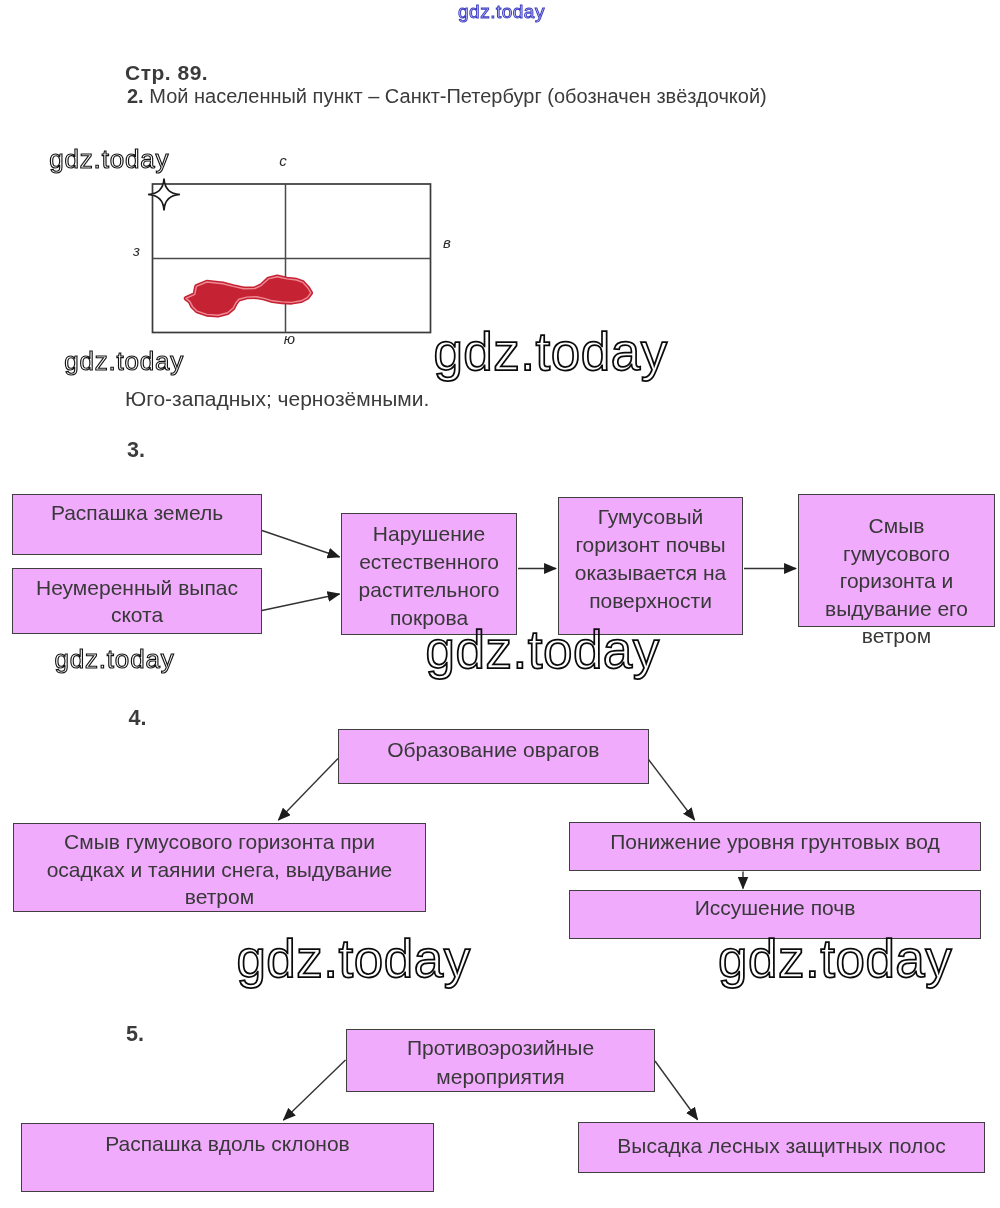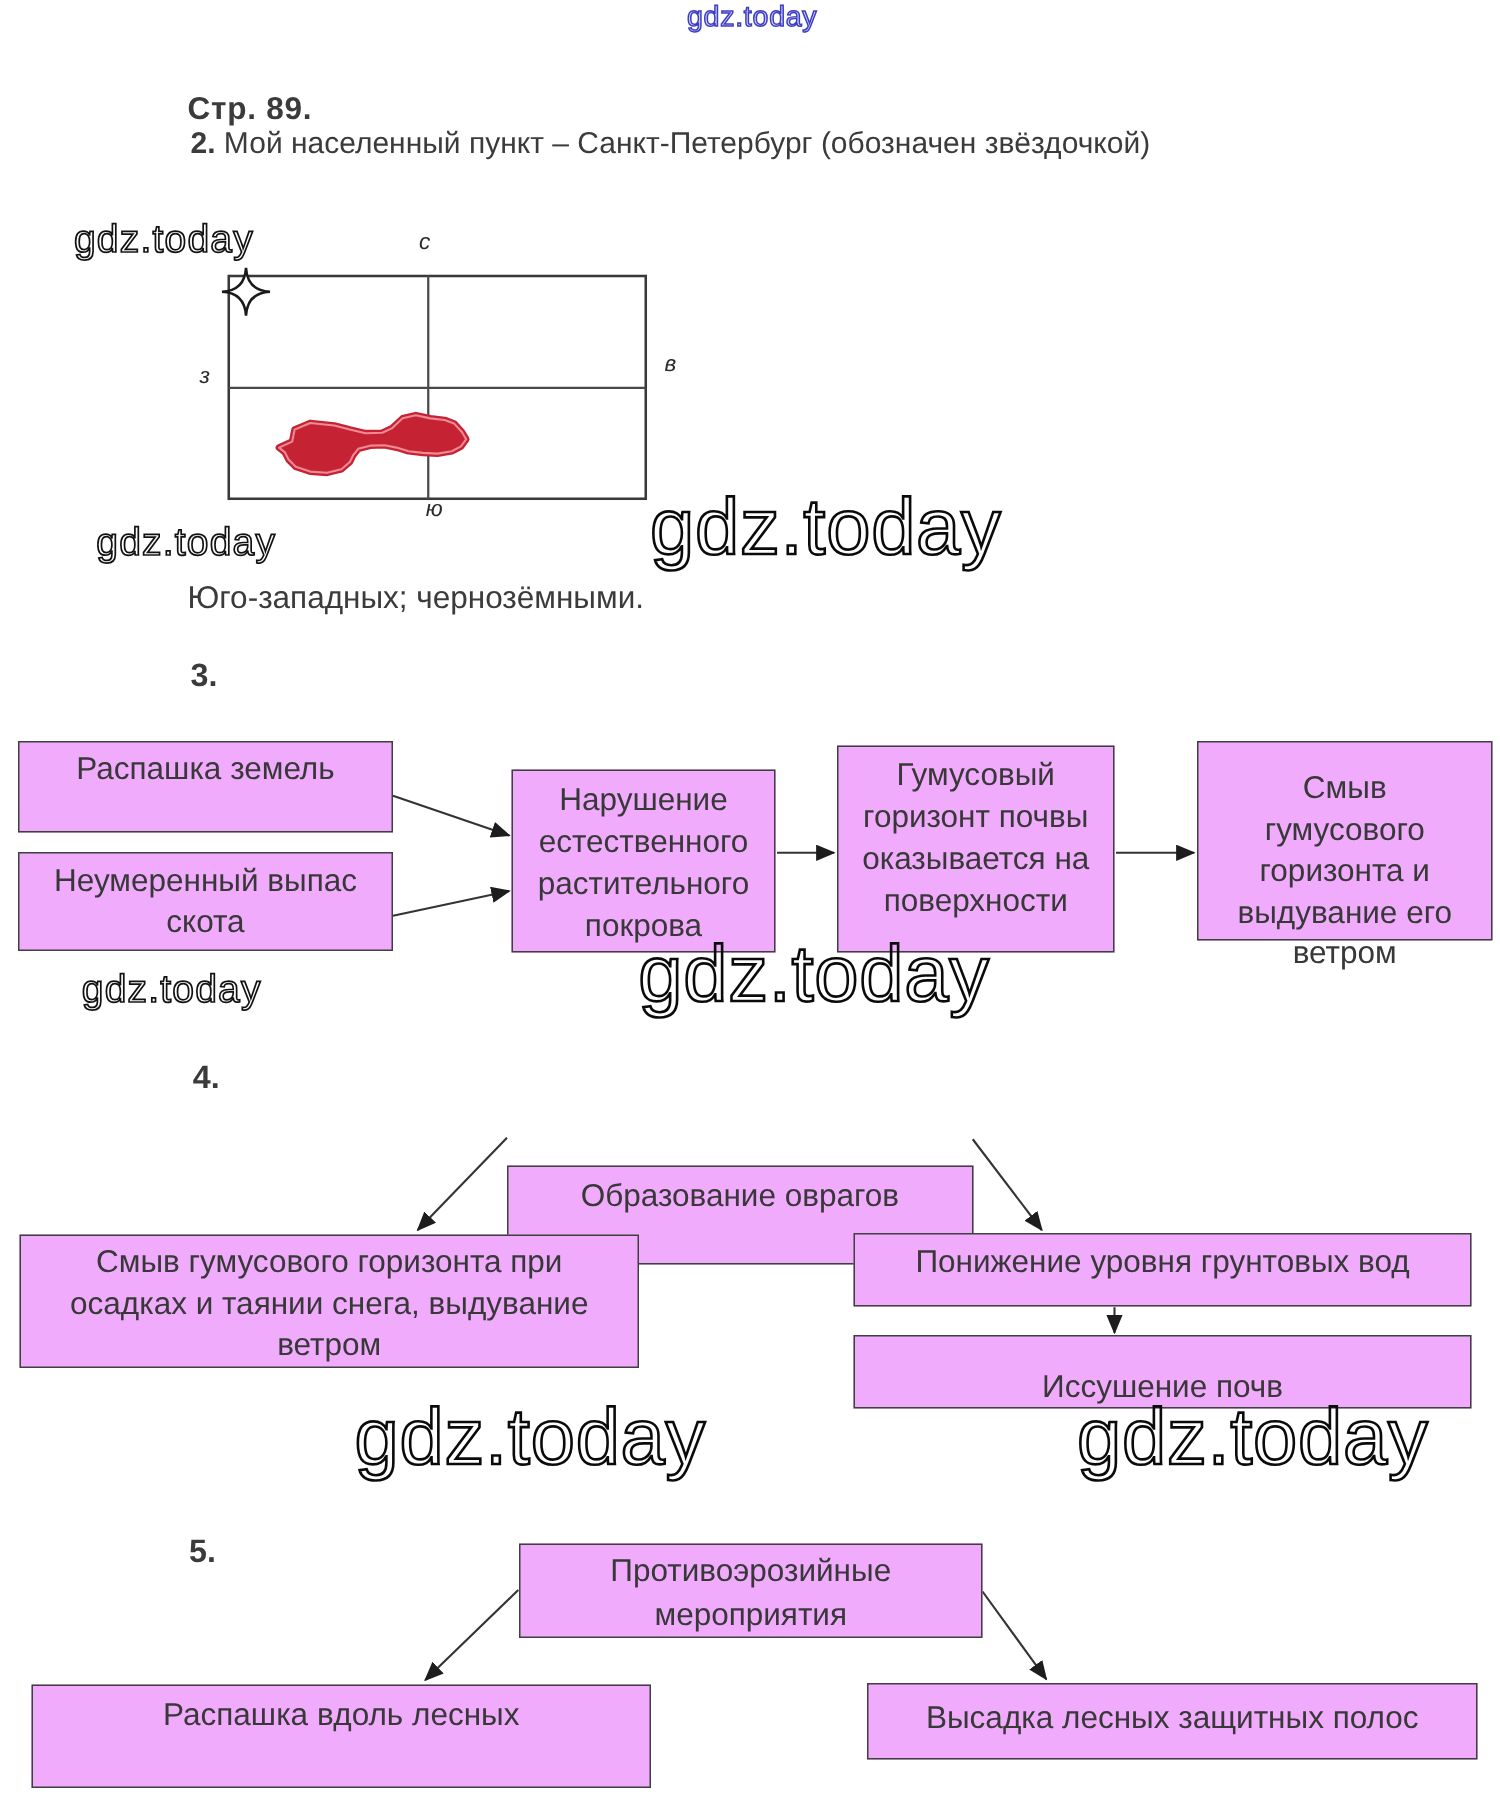--- a/index.html
+++ b/index.html
@@ -70,26 +70,26 @@
   <div class="box" style="left:12px;top:494px;width:250px;height:61px;padding-top:5.5px;">Распашка земель</div>
   <div class="box" style="left:341px;top:513px;width:176px;height:122px;line-height:28px;padding-top:6px;">Нарушение<br>естественного<br>растительного<br>покрова</div>
   <div class="box" style="left:12px;top:568px;width:250px;height:66px;line-height:27px;padding-top:5px;">Неумеренный выпас<br>скота</div>
   <div class="box" style="left:558px;top:497px;width:185px;height:138px;line-height:28px;padding-top:5px;">Гумусовый<br>горизонт почвы<br>оказывается на<br>поверхности</div>
   <div class="box" style="left:798px;top:494px;width:197px;height:133px;line-height:27.5px;padding-top:17px;">Смыв<br>гумусового<br>горизонта и<br>выдувание его<br>ветром</div>
 
   <div class="wm" style="left:54.5px;top:645.5px;">gdz.today</div>
   <div class="wmbig" style="left:425.5px;top:623px;">gdz.today</div>
 
   <div class="num" style="left:128.5px;top:706px;">4.</div>
-  <div class="box" style="left:338px;top:729px;width:310.5px;height:66px;padding-top:7.5px;margin-top:48px;">Образование оврагов</div>
+  <div class="box" style="left:338px;top:729px;width:310.5px;height:55px;padding-top:7.5px;">Образование оврагов</div>
   <div class="box" style="left:13px;top:823px;width:413px;height:89px;line-height:27.5px;padding-top:4px;">Смыв гумусового горизонта при<br>осадках и таянии снега, выдувание<br>ветром</div>
   <div class="box" style="left:569px;top:822px;width:412px;height:49px;padding-top:6.5px;">Понижение уровня грунтовых вод</div>
-  <div class="box" style="left:569px;top:890px;width:412px;height:49px;padding-top:22px;">Иссушение почв</div>
+  <div class="box" style="left:569px;top:890px;width:412px;height:49px;padding-top:5px;">Иссушение почв</div>
 
   <div class="wmbig" style="left:236.4px;top:932.4px;">gdz.today</div>
   <div class="wmbig" style="left:718px;top:932.4px;">gdz.today</div>
 
   <div class="num" style="left:126px;top:1021.5px;">5.</div>
   <div class="box" style="left:346px;top:1028.5px;width:309px;height:63.5px;line-height:29px;padding-top:3px;">Противоэрозийные<br>мероприятия</div>
-  <div class="box" style="left:21px;top:1123px;width:413px;height:69px;padding-top:8px;">Распашка вдоль лесных</div>
+  <div class="box" style="left:21px;top:1123px;width:413px;height:69px;padding-top:8px;">Распашка вдоль склонов</div>
   <div class="box" style="left:578px;top:1122px;width:407px;height:51px;padding-top:11px;">Высадка лесных защитных полос</div>
 
 </div>
 
 </body></html>

